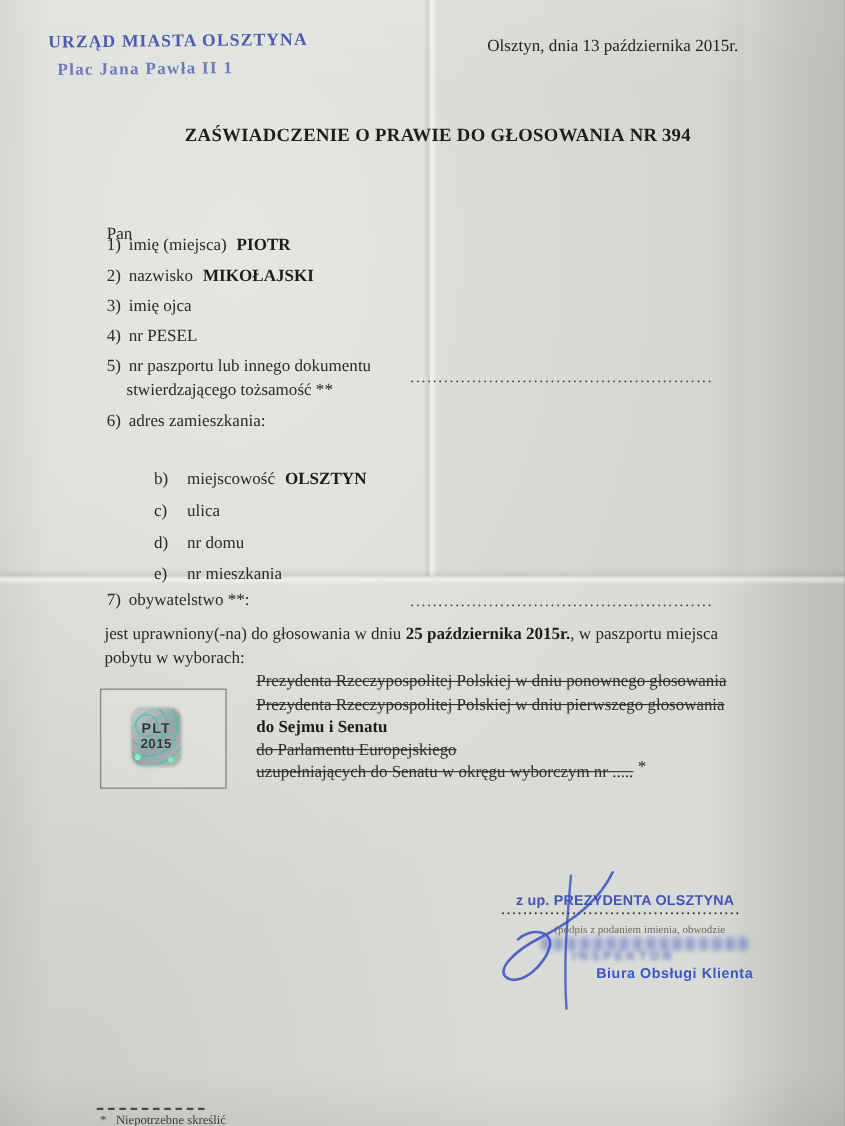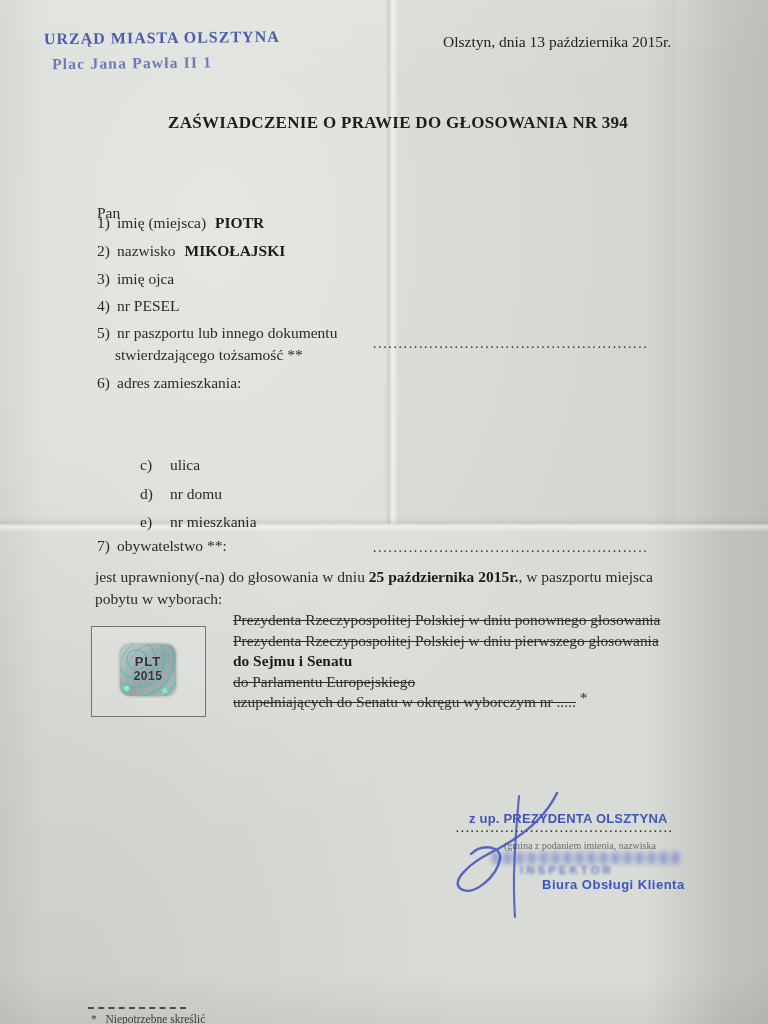--- a/index.html
+++ b/index.html
@@ -39,21 +39,21 @@
     font-size:14px;letter-spacing:1.6px;color:#35352f;}
   .indent2{margin-left:18px;}
   .ent{position:absolute;left:95px;font-size:15.5px;white-space:nowrap;}
   .ent b{color:#1d1c17;}
   .elections{position:absolute;left:233px;top:610px;font-size:15.4px;line-height:20.6px;white-space:nowrap;color:#2e2d28;}
   .struck{text-decoration:line-through;text-decoration-thickness:1.4px;}
   .opt-bold{font-weight:bold;color:#1d1c17;}
   .asterisk{text-decoration:none;display:inline-block;position:relative;top:-4px;margin-left:4px;}
   
   .holo-box{left:91px;top:626px;width:113px;height:89px;border:1.3px solid #75756f;background:rgba(255,255,255,0.12);}
-  .holo-sticker{position:absolute;left:28px;top:17px;width:56px;height:52px;border-radius:10px;
+  .holo-sticker{position:absolute;left:28px;top:17px;width:44px;height:52px;border-radius:10px;
     background:
       radial-gradient(circle at 12% 85%, rgba(120,255,190,0.9) 0 2.5px, rgba(0,0,0,0) 3px),
       radial-gradient(circle at 80% 90%, rgba(120,255,190,0.8) 0 2px, rgba(0,0,0,0) 3px),
       repeating-radial-gradient(circle at 30% 30%, rgba(70,190,150,0.55) 0 1.5px, rgba(0,0,0,0) 2px 9px),
       repeating-radial-gradient(circle at 70% 60%, rgba(90,200,170,0.5) 0 1.5px, rgba(0,0,0,0) 2px 8px),
       linear-gradient(135deg,#c6cad0 0%,#9aa0a8 55%,#b4b8be 100%);
     box-shadow:0 0 3px rgba(0,0,0,0.35);}
   .holo-sticker .t{position:absolute;width:100%;text-align:center;font-family:"Liberation Sans",sans-serif;
     font-weight:bold;color:#2c3340;text-shadow:0 0 1px rgba(255,255,255,0.4);}
   .holo-t1{top:10px;font-size:13px;letter-spacing:1px;}
@@ -110,20 +110,23 @@
     <span class="num">5)</span><span>nr paszportu lub innego dokumentu</span>
   </div>
   <div class="row" style="top:346px;">
     <span class="indent2">stwierdzającego tożsamość **</span>
   </div>
   <div class="dotrow" style="top:336px;">......................................................</div>
 
   <div class="row" style="top:374px;">
     <span class="num">6)</span><span>adres zamieszkania:</span>
   </div>
+  <div class="row sub" style="top:427px;">
+    <span class="letter">b)</span><span>miejscowość</span><span class="val">OLSZTYN</span>
+  </div>
   <div class="row sub" style="top:456px;">
     <span class="letter">c)</span><span>ulica</span>
   </div>
   <div class="row sub" style="top:485px;">
     <span class="letter">d)</span><span>nr domu</span>
   </div>
   <div class="row sub" style="top:513px;">
     <span class="letter">e)</span><span>nr mieszkania</span>
   </div>
 
@@ -145,21 +148,21 @@
 
   <div class="abs holo-box">
     <div class="holo-sticker">
       <div class="t holo-t1">PLT</div>
       <div class="t holo-t2">2015</div>
     </div>
   </div>
 
   <div class="abs sig-dots">............................................</div>
   <div class="abs sig-auth">z up. PREZYDENTA OLSZTYNA</div>
-  <div class="abs sig-caption">(gmina z podaniem imienia, nazwiska</div>
+  <div class="abs sig-caption">(podpis z podaniem imienia, obwodzie</div>
   <div class="abs sig-name-blur"></div>
   <div class="abs sig-role">INSPEKTOR</div>
   <div class="abs sig-dept">Biura Obsługi Klienta</div>
   <svg class="abs sig-svg" width="290" height="150" viewBox="430 780 290 150">
     <path d="M 557 793 C 545 818, 520 838, 492 852 C 468 864, 450 882, 461 889 C 474 897, 497 876, 500 859 C 502 846, 482 843, 471 854" fill="none" stroke="#3b4fc1" stroke-width="2.4" stroke-linecap="round" opacity="0.85"></path>
     <path d="M 519 796 C 516 833, 512 872, 515 917" fill="none" stroke="#3b4fc1" stroke-width="2.2" stroke-linecap="round" opacity="0.8"></path>
   </svg>
 
   <div class="abs foot-rule"></div>
   <div class="abs foot-text">*   Niepotrzebne skreślić</div>

